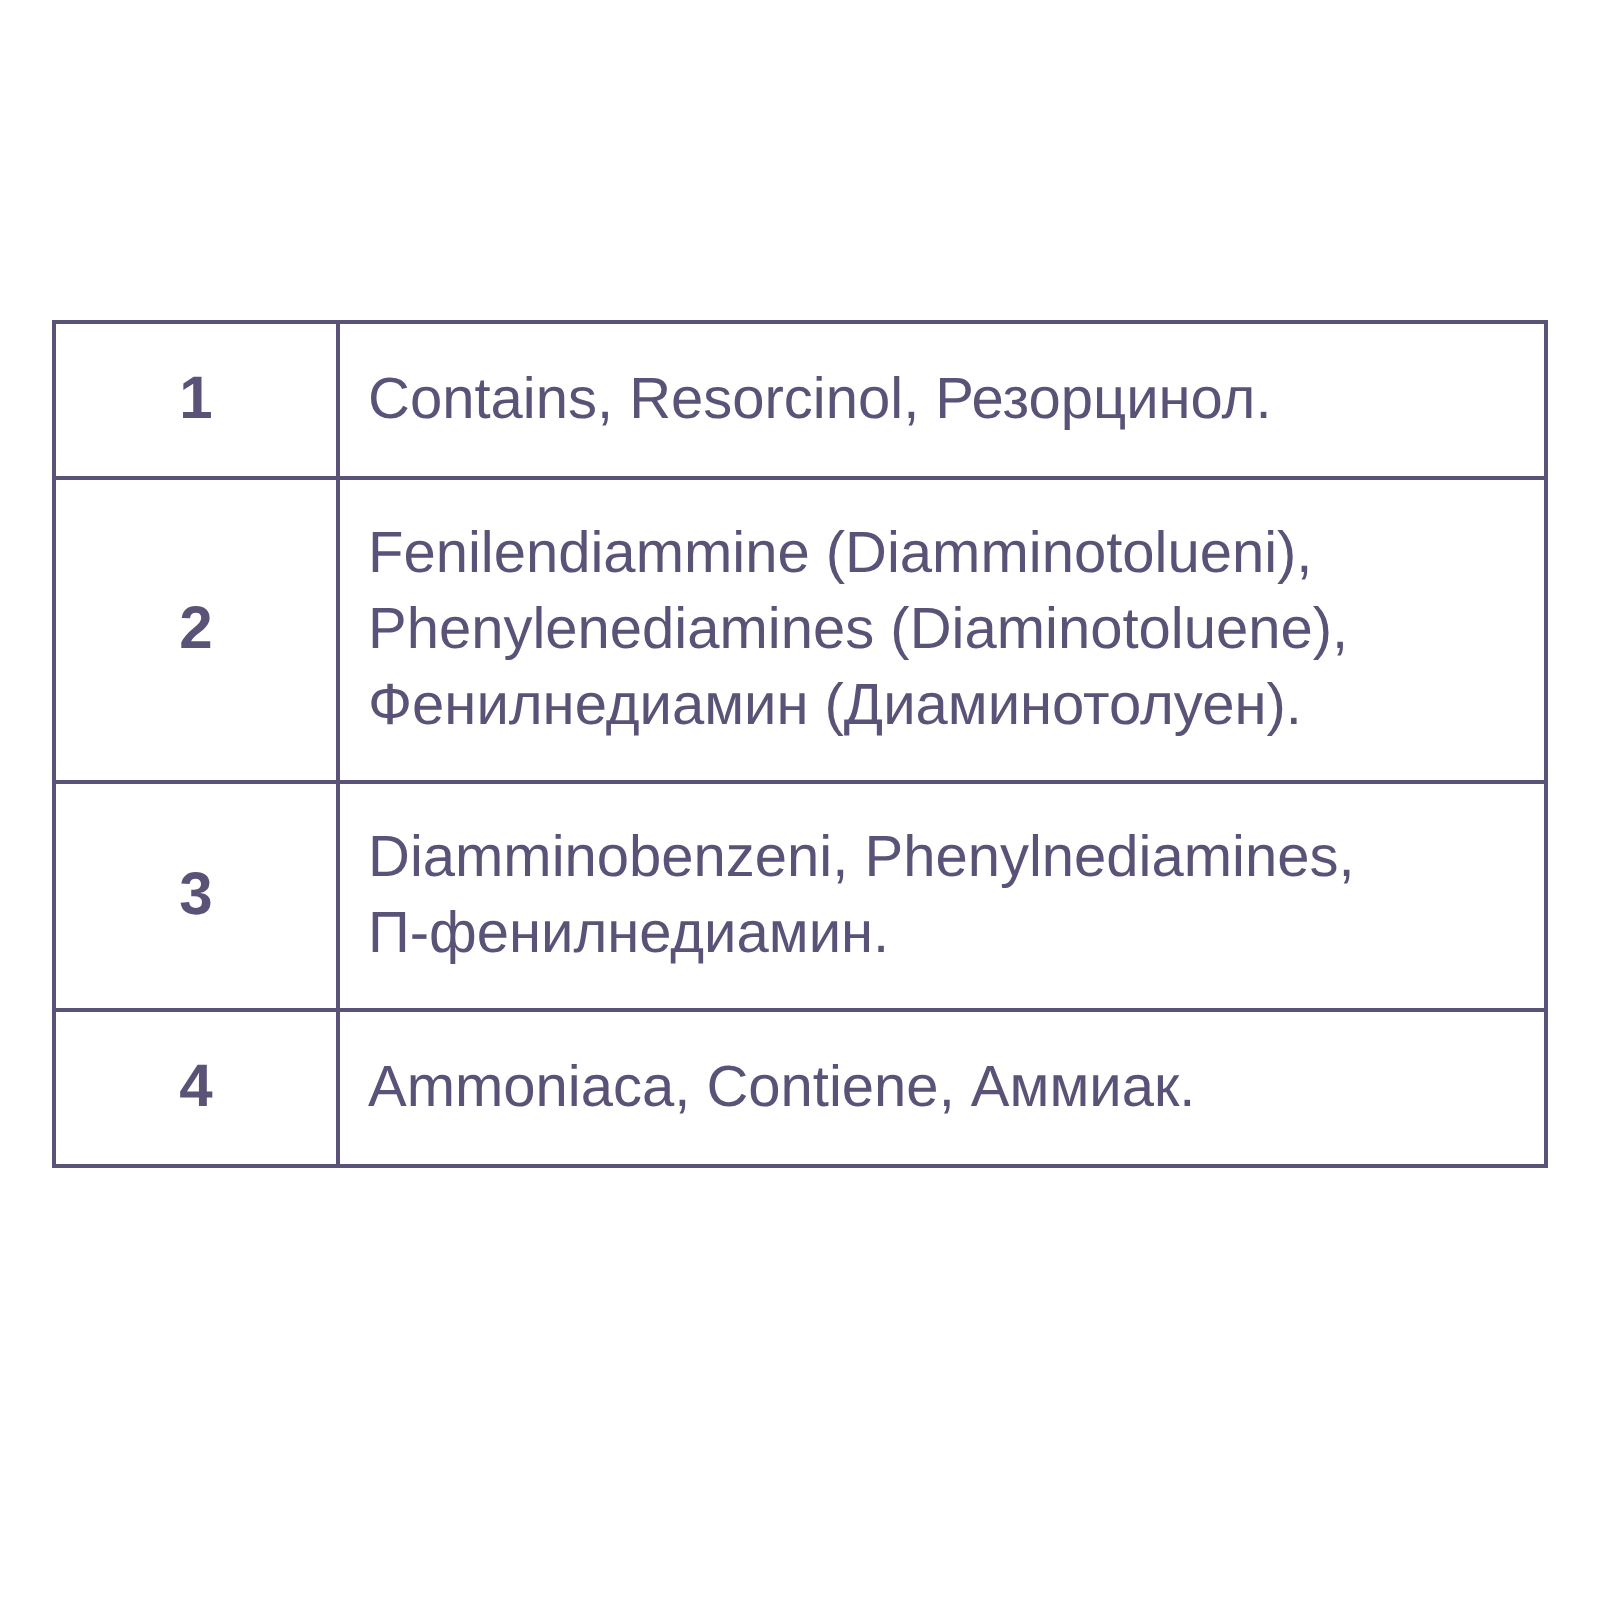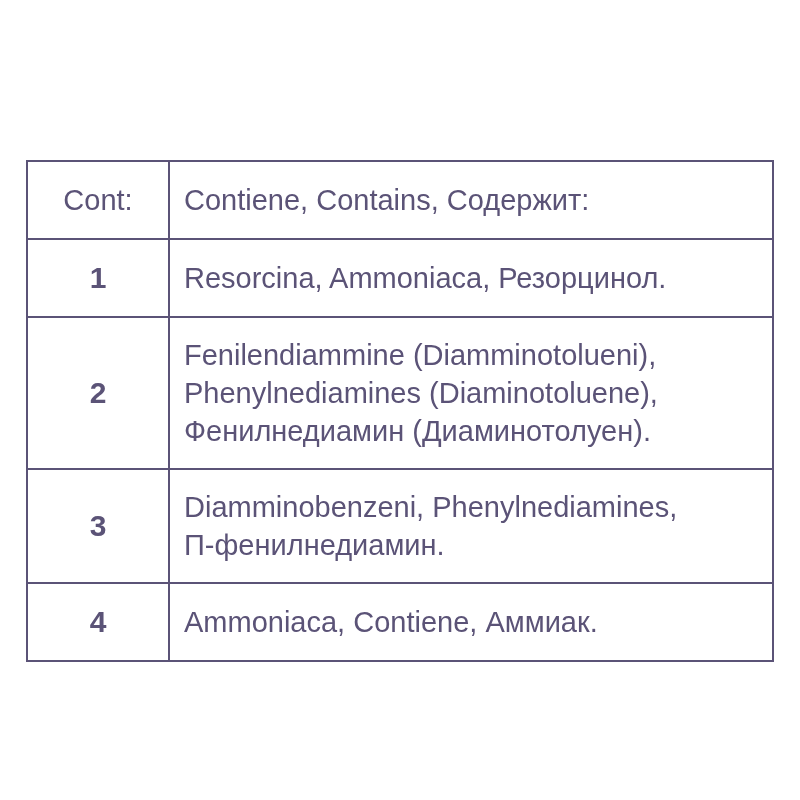--- a/index.html
+++ b/index.html
@@ -67,39 +67,33 @@
   .val-line { display: block; white-space: nowrap; }
 </style>
 </head>
 <body>
 
 <div id="page">
 
   <table class="ingredients-table">
     <tbody>
 
-      <tr class="row-header">
-        <td class="col-key header-key">Cont:</td>
-        <td class="col-val">
-          <span class="val-line">Contiene, Contains, Содержит:</span>
-        </td>
-      </tr>
 
       <tr class="row-1">
         <td class="col-key">1</td>
         <td class="col-val">
-          <span class="val-line">Resorcina, Ammoniaca, Резорцинол.</span>
+          <span class="val-line">Contains, Resorcinol, Резорцинол.</span>
         </td>
       </tr>
 
       <tr class="row-2">
         <td class="col-key">2</td>
         <td class="col-val">
           <span class="val-line">Fenilendiammine (Diamminotolueni),</span>
-          <span class="val-line">Phenylnediamines (Diaminotoluene),</span>
+          <span class="val-line">Phenylenediamines (Diaminotoluene),</span>
           <span class="val-line">Фенилнедиамин (Диаминотолуен).</span>
         </td>
       </tr>
 
       <tr class="row-3">
         <td class="col-key">3</td>
         <td class="col-val">
           <span class="val-line">Diamminobenzeni, Phenylnediamines,</span>
           <span class="val-line">П-фенилнедиамин.</span>
         </td>

